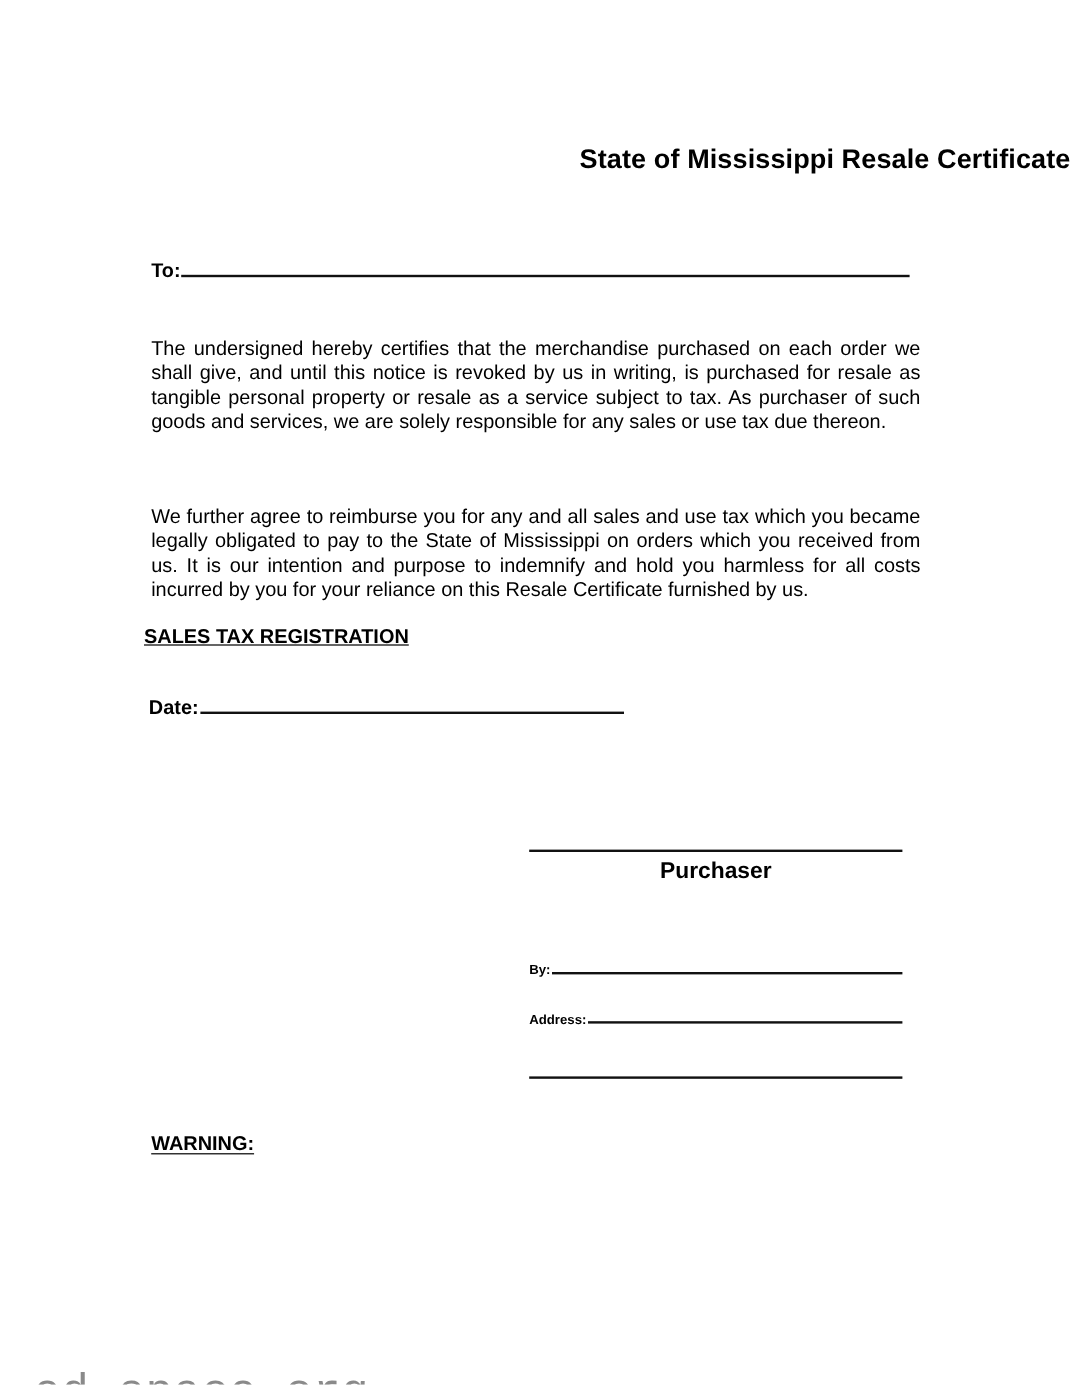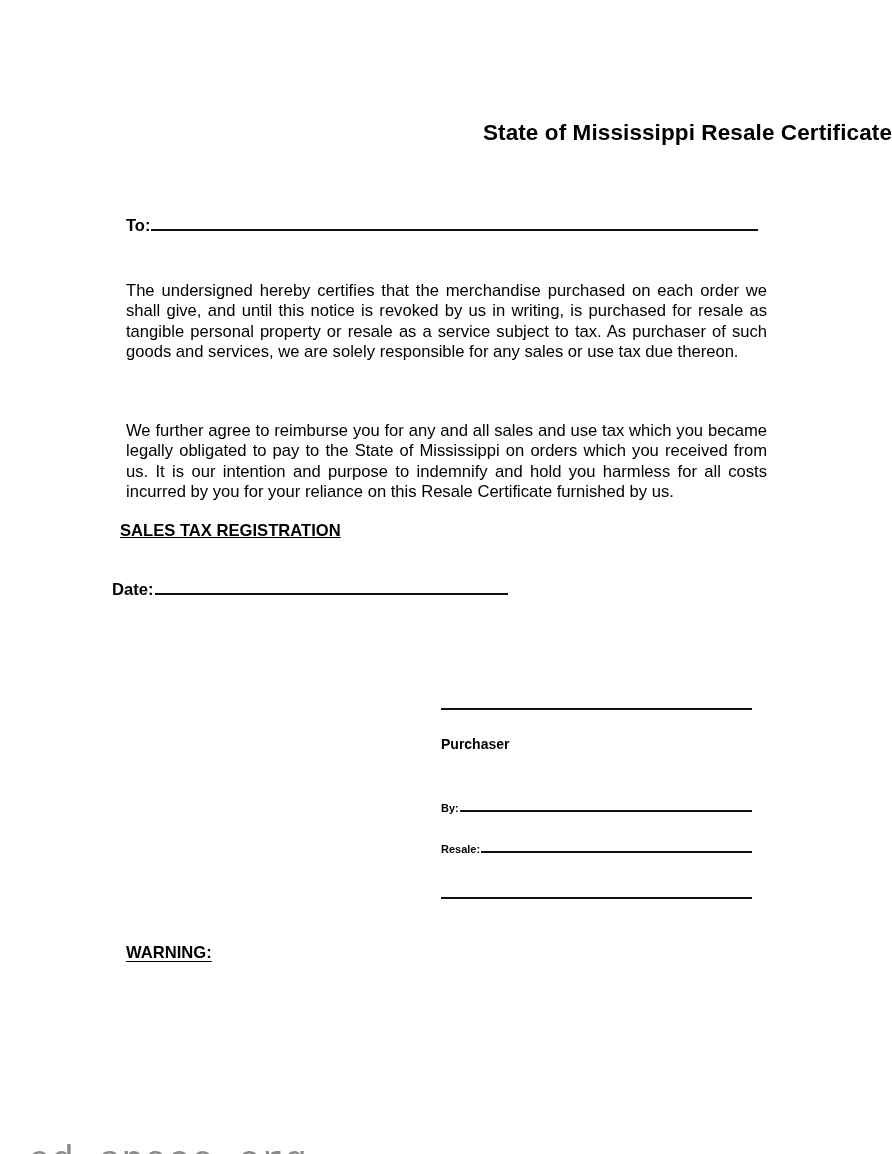--- a/index.html
+++ b/index.html
@@ -93,21 +93,21 @@
   }
   .reg-line2 .lbl {
     font-size: 16.6px;
     font-weight: bold;
     white-space: nowrap;
   }
 
   
   .date-row {
     position: absolute;
-    left: 112px;
+    left: 124px;
     top: 580px;
     width: 396px;
     display: flex;
     align-items: baseline;
   }
   .date-row .lbl {
     font-size: 16.6px;
     font-weight: bold;
     white-space: nowrap;
   }
@@ -118,24 +118,25 @@
     left: 441px;
     top: 708px;
     width: 311px;
   }
   .sig-rule {
     border-bottom: 2.2px solid #111111;
     height: 0;
     width: 311px;
   }
   .sig-caption {
-    font-size: 14px;
-    font-weight: bold;
-    margin-top: 24px;
+    font-size: 19px;
+    font-weight: bold;
+    margin-top: 7px;
     line-height: 20px;
+    text-align: center;
   }
   .sig-row {
     position: absolute;
     left: 441px;
     width: 311px;
     display: flex;
     align-items: baseline;
   }
   .sig-row .lbl {
     font-size: 11px;
@@ -216,21 +217,21 @@
     <div class="sig-rule"></div>
     <div class="sig-caption">Purchaser</div>
   </div>
 
   <div class="sig-row" id="sig-by">
     <span class="lbl">By:</span>
     <span class="fill-rule"></span>
   </div>
 
   <div class="sig-row" id="sig-address">
-    <span class="lbl">Resale:</span>
+    <span class="lbl">Address:</span>
     <span class="fill-rule"></span>
   </div>
 
   <div class="sig-blank-rule"></div>
 
   <div class="warning-heading">WARNING:</div>
 
 
   <div class="watermark">ed-space.org</div>
 

